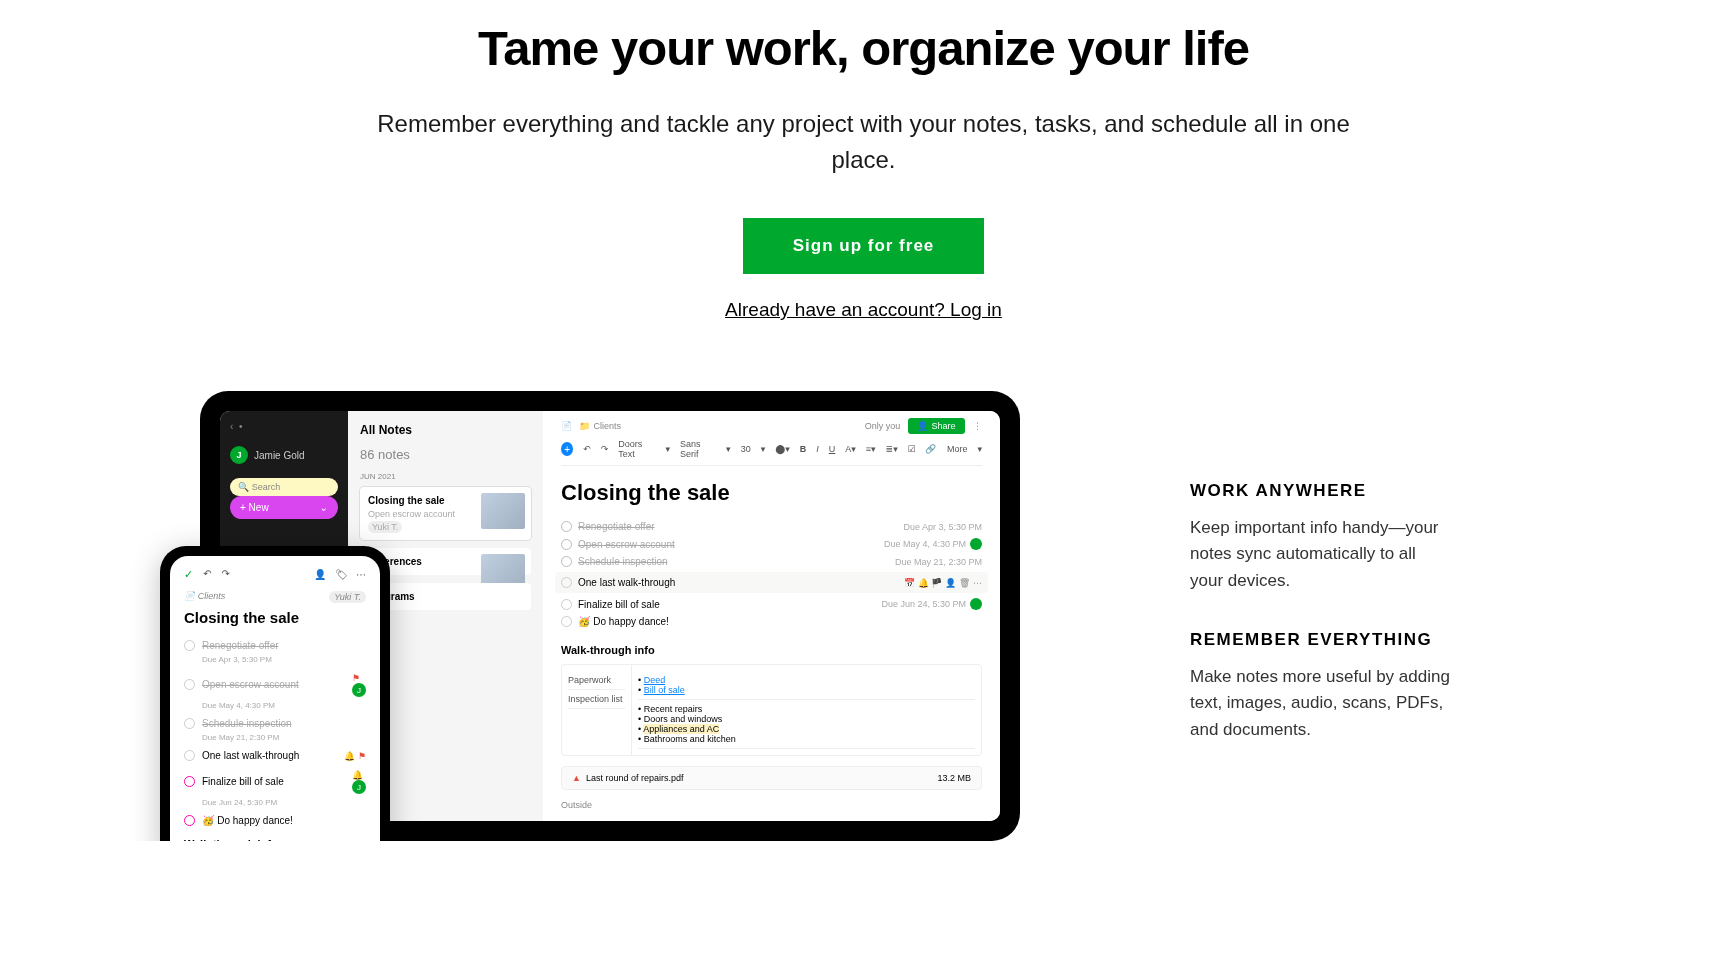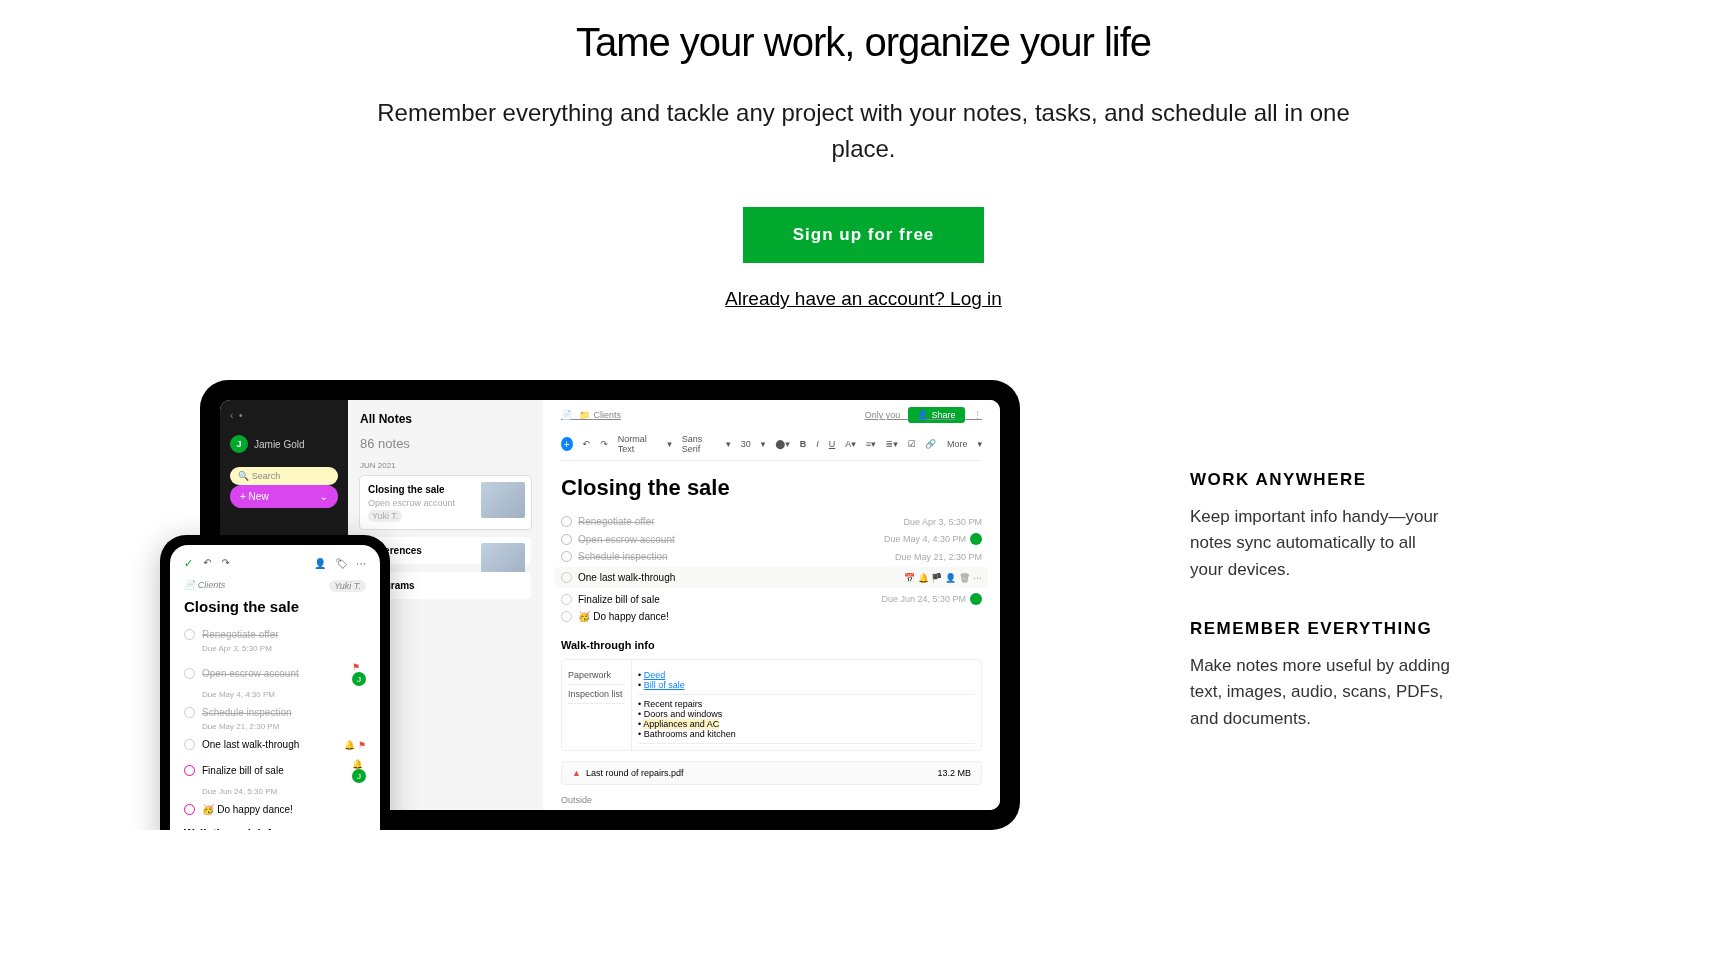--- a/index.html
+++ b/index.html
@@ -1,18 +1,18 @@
 <!DOCTYPE html>
 <html><head>
 <meta charset="utf-8">
 <style>
 * { margin: 0; padding: 0; box-sizing: border-box; }
 body { font-family: -apple-system, BlinkMacSystemFont, "Segoe UI", Helvetica, Arial, sans-serif; background: #fff; color: #000; width: 1727px; }
 .hero { text-align: center; padding: 20px 0 40px; }
-.hero h1 { font-size: 40px; font-weight: 400; letter-spacing: -1px; margin-bottom: 30px; }
+.hero h1 { font-size: 49px; font-weight: 700; letter-spacing: -1px; margin-bottom: 30px; }
 .hero .subtitle { font-size: 24px; font-weight: 400; color: #1a1a1a; max-width: 980px; margin: 0 auto 40px; line-height: 1.5; }
 .btn-primary { display: inline-block; background: #00a82d; color: #fff; padding: 18px 50px; font-size: 17px; font-weight: 600; letter-spacing: 1px; border: none; cursor: pointer; }
 .login-link { display: block; margin-top: 25px; font-size: 19px; color: #000; text-decoration: underline; }
 .content { display: flex; align-items: flex-start; padding: 30px 100px 0 170px; gap: 100px; }
 .devices { position: relative; width: 920px; height: 450px; flex-shrink: 0; }
 .tablet { position: absolute; left: 30px; top: 0; width: 820px; height: 450px; background: #000; border-radius: 28px; padding: 20px; }
 .tablet-screen { width: 100%; height: 100%; background: #fff; border-radius: 10px; display: flex; overflow: hidden; font-size: 10px; }
 .t-sidebar { width: 128px; background: #1a1a1a; color: #ccc; padding: 10px 10px; }
 .t-sidebar .back { color: #888; font-size: 10px; }
 .t-user { display: flex; align-items: center; gap: 6px; margin: 14px 0; }
@@ -21,21 +21,21 @@
 .t-new { background: #d946ef; color: #fff; border-radius: 14px; padding: 6px 10px; font-size: 10px; display: flex; align-items: center; justify-content: space-between; }
 .t-list { width: 195px; background: #f5f5f5; padding: 12px; overflow: hidden; }
 .t-list-head { font-weight: 600; font-size: 12px; margin-bottom: 10px; }
 .t-list-sub { color: #888; font-size: 13px; margin-bottom: 10px; }
 .t-list-month { color: #888; font-size: 8px; margin-bottom: 6px; }
 .t-note-card { background: #fff; padding: 8px; border-radius: 4px; margin-bottom: 8px; position: relative; font-size: 9px; }
 .t-note-card.active { box-shadow: 0 0 0 1px #ddd; }
 .t-note-card .thumb { position: absolute; right: 6px; top: 6px; width: 44px; height: 36px; background: linear-gradient(135deg,#c0d0e0,#a0b0c0); border-radius: 2px; }
 .t-note-title { font-weight: 600; font-size: 10px; }
 .t-editor { flex: 1; background: #fff; padding: 10px 18px; position: relative; }
-.t-ed-top { display: flex; justify-content: space-between; align-items: center; font-size: 9px; color: #888; margin-bottom: 8px; text-decoration: underline; }
+.t-ed-top { display: flex; justify-content: space-between; align-items: center; font-size: 9px; color: #888; margin-bottom: 2px; }
 .t-share { background: #00a82d; color: #fff; padding: 3px 10px; border-radius: 3px; font-size: 9px; }
 .t-toolbar { display: flex; align-items: center; gap: 10px; font-size: 9px; color: #555; border-bottom: 1px solid #eee; padding: 6px 0; margin-bottom: 14px; }
 .t-toolbar .blue { width: 14px; height: 14px; border-radius: 50%; background: #0a84ff; color: #fff; display: flex; align-items: center; justify-content: center; font-size: 10px; }
 .t-ed-title { font-size: 22px; font-weight: 600; margin-bottom: 12px; }
 .t-task { display: flex; align-items: center; justify-content: space-between; padding: 3px 0; font-size: 10px; }
 .t-task .left { display: flex; align-items: center; gap: 6px; }
 .t-circle { width: 11px; height: 11px; border: 1.5px solid #ccc; border-radius: 50%; flex-shrink: 0; }
 .t-circle.done { border-color: #bbb; }
 .t-task.done .txt { text-decoration: line-through; color: #aaa; }
 .t-task .due { color: #aaa; font-size: 9px; display: flex; align-items: center; gap: 4px; }
@@ -121,21 +121,21 @@
         </div>
         <div class="t-editor">
           <div class="t-ed-top">
             <span>📄 &nbsp; 📁 <span>Clients</span></span>
             <span><span>Only you</span> &nbsp; <span class="t-share">👤 <span>Share</span></span> &nbsp; ⋮</span>
           </div>
           <div class="t-toolbar">
             <span class="blue">+</span>
             <span>↶</span>
             <span>↷</span>
-            <span>Normal Text</span>
+            <span>Doors Text</span>
               <span>▾</span>
             <span>Sans Serif</span>
               <span>▾</span>
             <span>30</span>
               <span>▾</span>
             <span>⬤▾</span>
             <b>B</b>
             <i>I</i>
             <u>U</u>
             <span>A▾</span>

